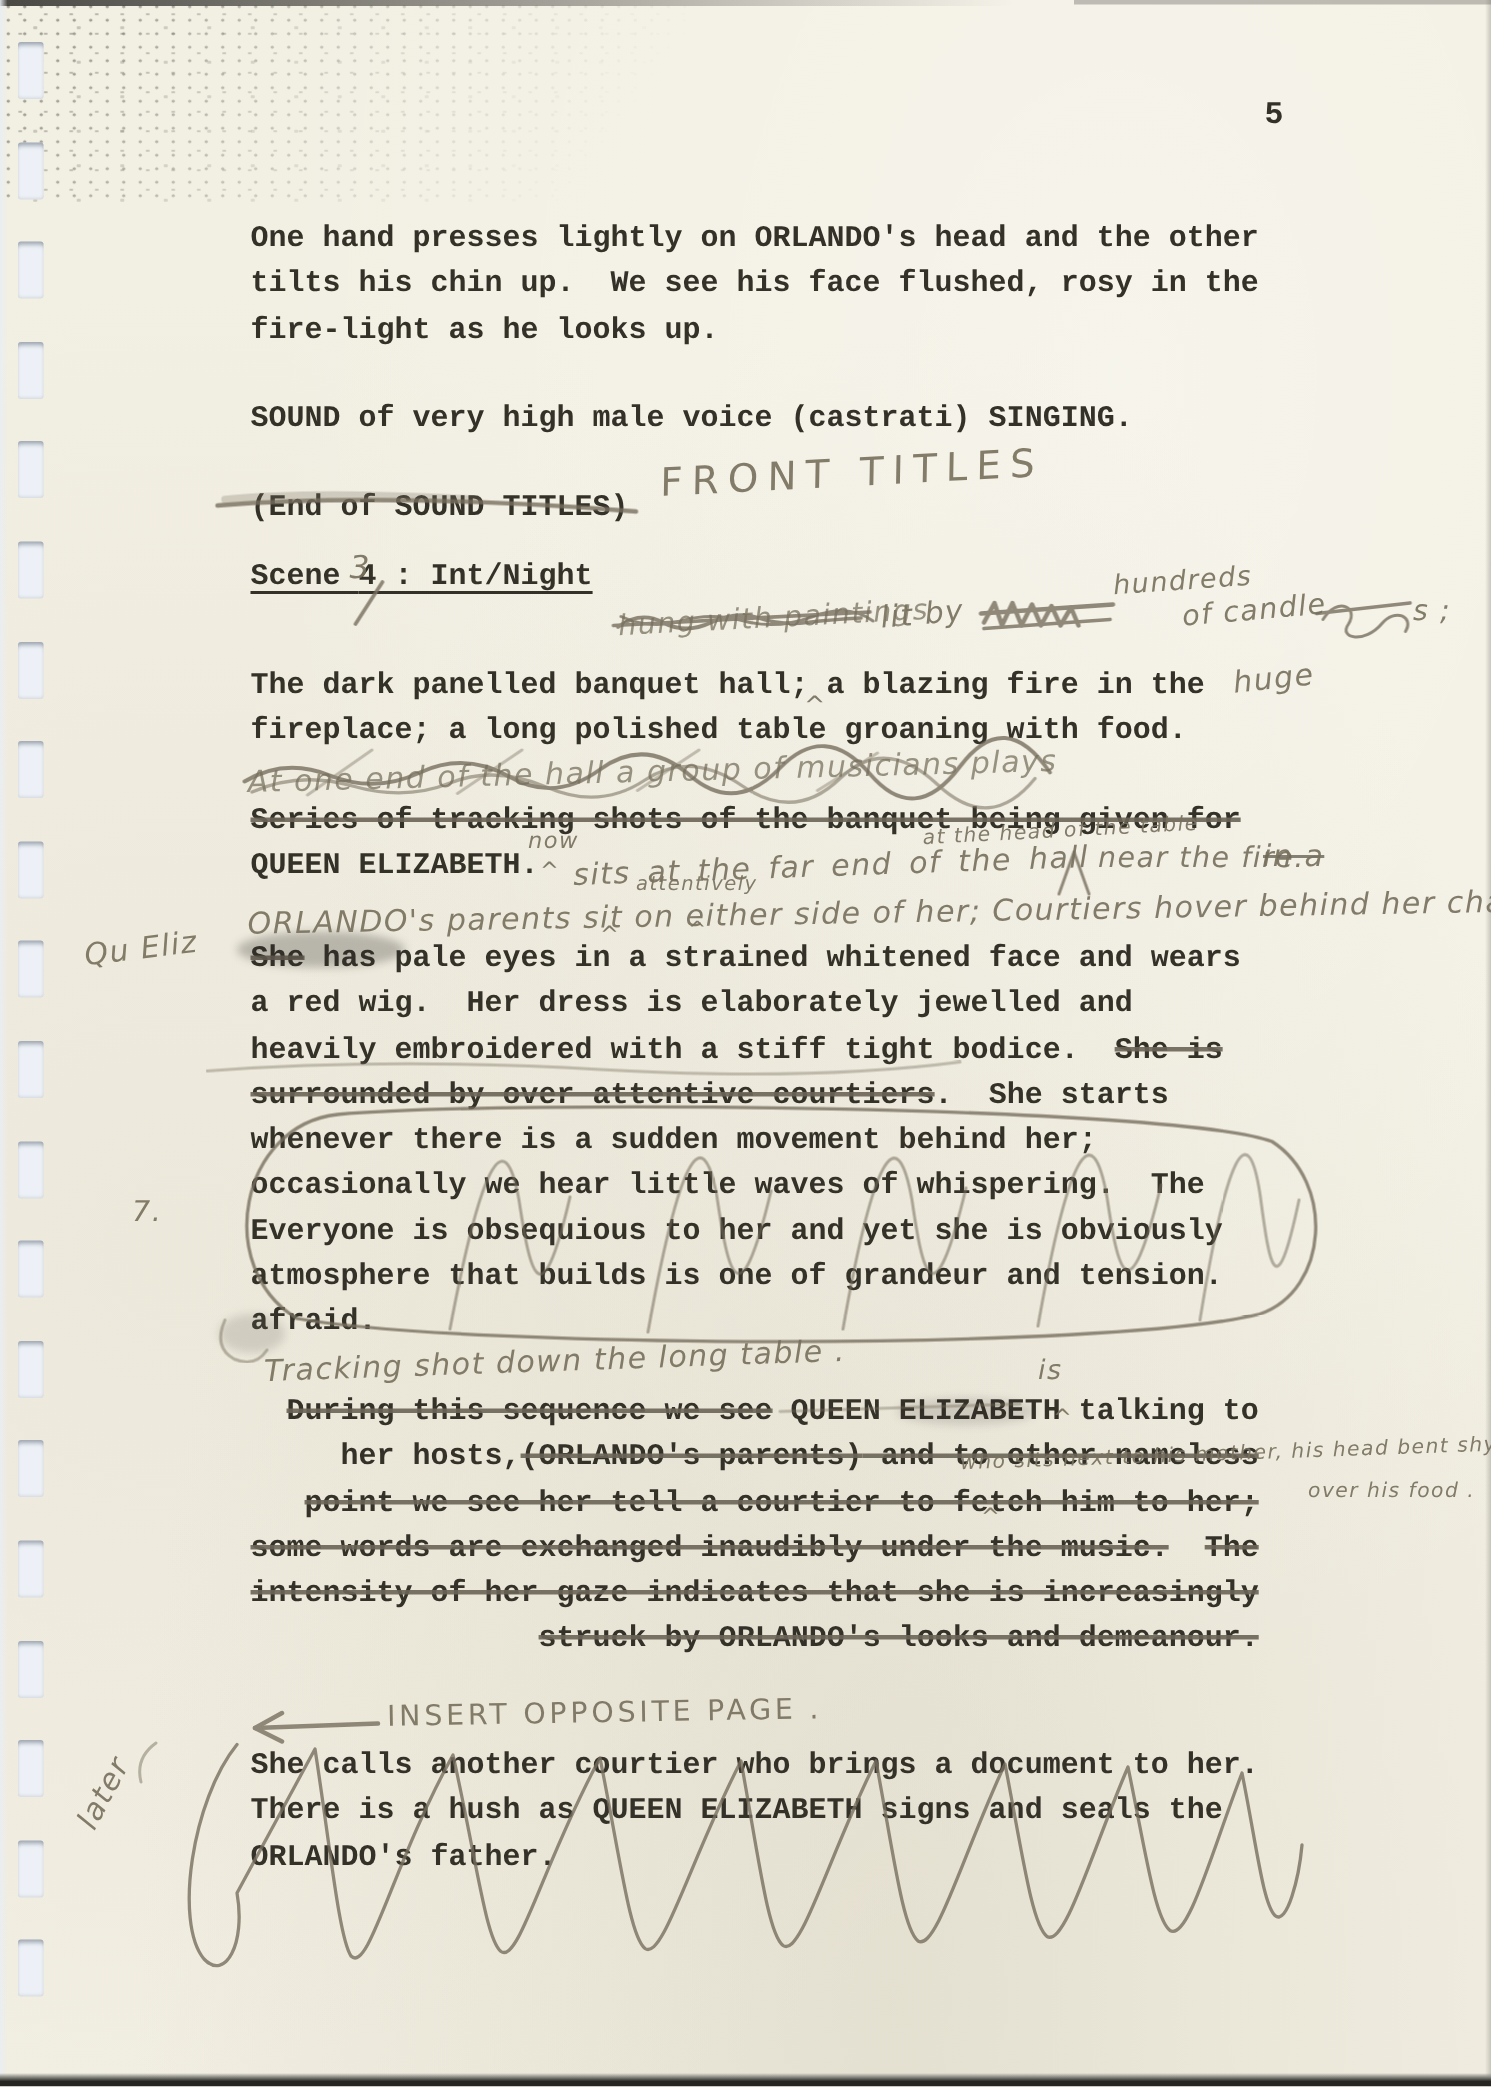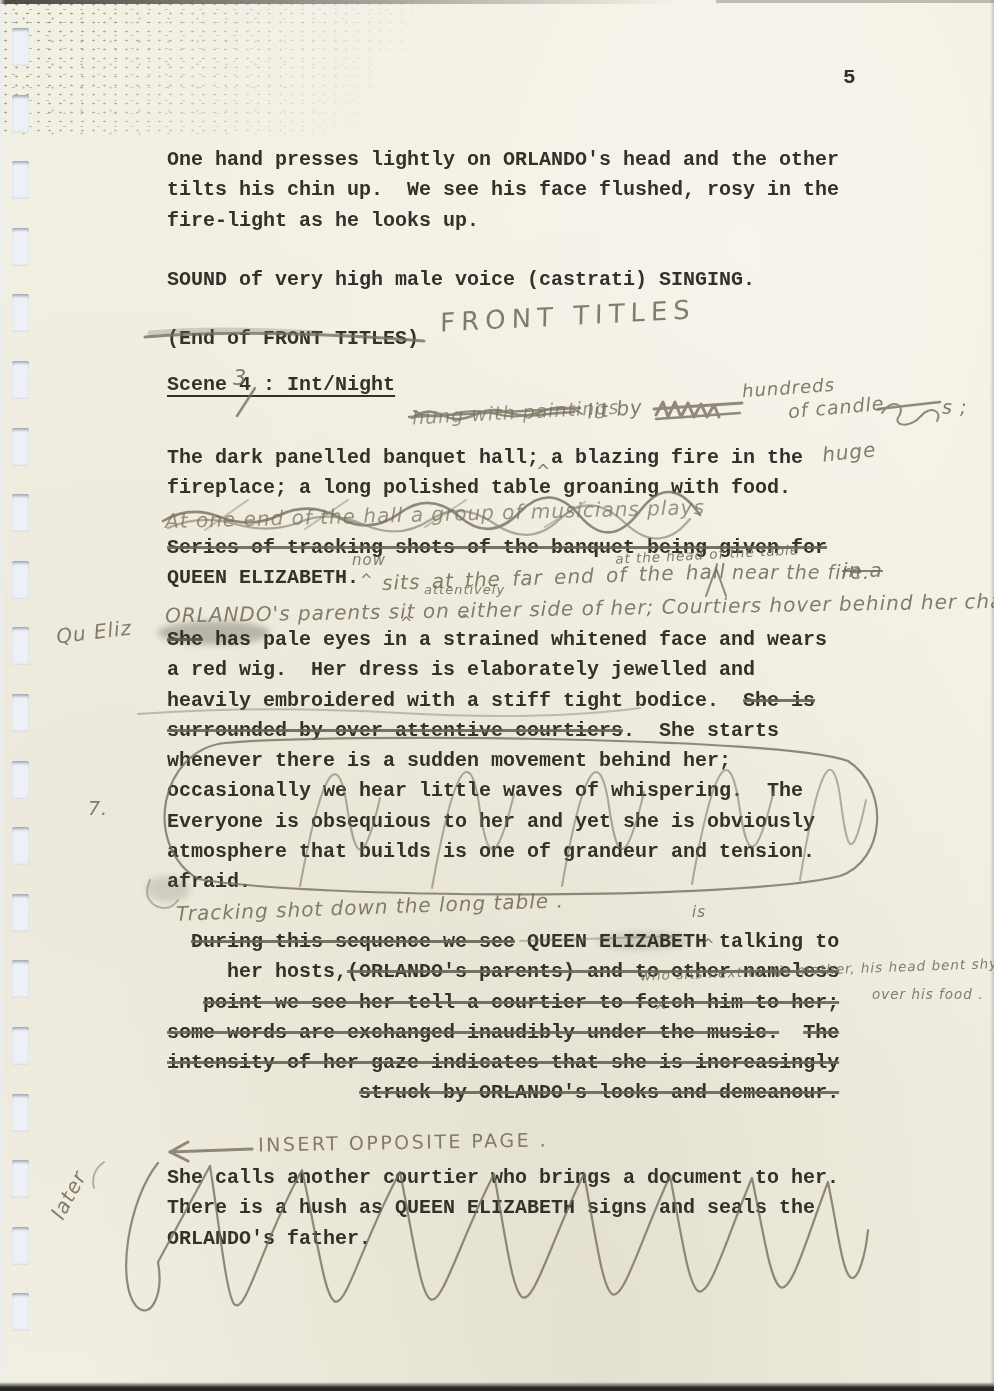--- a/index.html
+++ b/index.html
@@ -83,21 +83,21 @@
   <div class="typescript" id="typescript">
       <div class="tblock" style="top: 145px;">
         <div class="tline"><span>One hand presses lightly on ORLANDO's head and the other</span></div>
         <div class="tline"><span>tilts his chin up.  We see his face flushed, rosy in the</span></div>
         <div class="tline"><span>fire-light as he looks up.</span></div>
       </div>
       <div class="tblock" style="top: 265px;">
         <div class="tline"><span>SOUND of very high male voice (castrati) SINGING.</span></div>
       </div>
       <div class="tblock" style="top: 324px;">
-        <div class="tline"><span>(End of FRONT TITLES)</span></div>
+        <div class="tline"><span>(End of SOUND TITLES)</span></div>
       </div>
       <div class="tblock" style="top: 370px;">
         <div class="tline"><span class="u">Scene </span><span class="u">4</span><span class="u"> : Int/Night</span></div>
       </div>
       <div class="tblock" style="top: 443px;">
         <div class="tline"><span>The dark panelled banquet hall; a blazing fire in the</span></div>
         <div class="tline"><span>fireplace; a long polished table groaning with food.</span></div>
       </div>
       <div class="tblock" style="top: 533px;">
         <div class="tline"><span class="s">Series of tracking shots of the banquet being given for</span></div>
@@ -149,21 +149,21 @@
   <div class="hw" style="left:615px;top:546px;font-size:13.5px;transform:rotate(-3deg);">at the head of the table</div>
   <div class="hw" style="left:732px;top:561px;font-size:19px;">near the fire.</div>
   <div class="hw strike-hw" style="left:842px;top:558px;font-size:20px;">in a</div>
   <div class="hw" style="left:165px;top:596px;font-size:20px;transform:rotate(-1deg);">ORLANDO's parents  sit  on either side of her; Courtiers hover behind her chair.</div>
   <div class="hw" style="left:424px;top:582px;font-size:13px;">attentively</div>
   <span class="hw" style="left:459px;top:612px;font-size:14px;">^</span>
   <div class="hw" style="left:56px;top:620px;font-size:20px;transform:rotate(-7deg);">Qu Eliz</div>
   <span class="hw" style="left:400px;top:614px;font-size:15px;">^</span>
   <div class="hw" style="left:88px;top:797px;font-size:19px;">7.</div>
   <div class="hw" style="left:176px;top:895px;font-size:20px;transform:rotate(-2deg);">Tracking shot down the long table .</div>
-  <div class="hw" style="left:692px;top:903px;font-size:15px;">is</div>
+  <div class="hw" style="left:692px;top:903px;font-size:18px;">is</div>
   <span class="hw" style="left:702px;top:936px;font-size:15px;">^</span>
   <div class="hw" style="left:640px;top:961px;font-size:13.5px;transform:rotate(-2deg);">who sits next to his mother, his head bent shyly</div>
   <div class="hw" style="left:872px;top:986px;font-size:13.5px;">over his food .</div>
   <span class="hw" style="left:654px;top:1002px;font-size:15px;">^</span>
   <div class="hw print" style="left:258px;top:1131px;font-size:19px;letter-spacing:2.5px;transform:rotate(-1deg);">INSERT OPPOSITE PAGE .</div>
   <div class="hw" style="left:46px;top:1212px;font-size:20px;transform:rotate(-62deg);transform-origin:left top;">later</div>
 
   <svg class="pencil" width="994" height="1391" viewBox="0 0 994 1391">
     <g stroke="#776f5e" fill="none" stroke-linecap="round" stroke-linejoin="round" opacity="0.8">
       <path d="M145,337 C230,330 340,334 424,341" stroke-width="3"></path>

